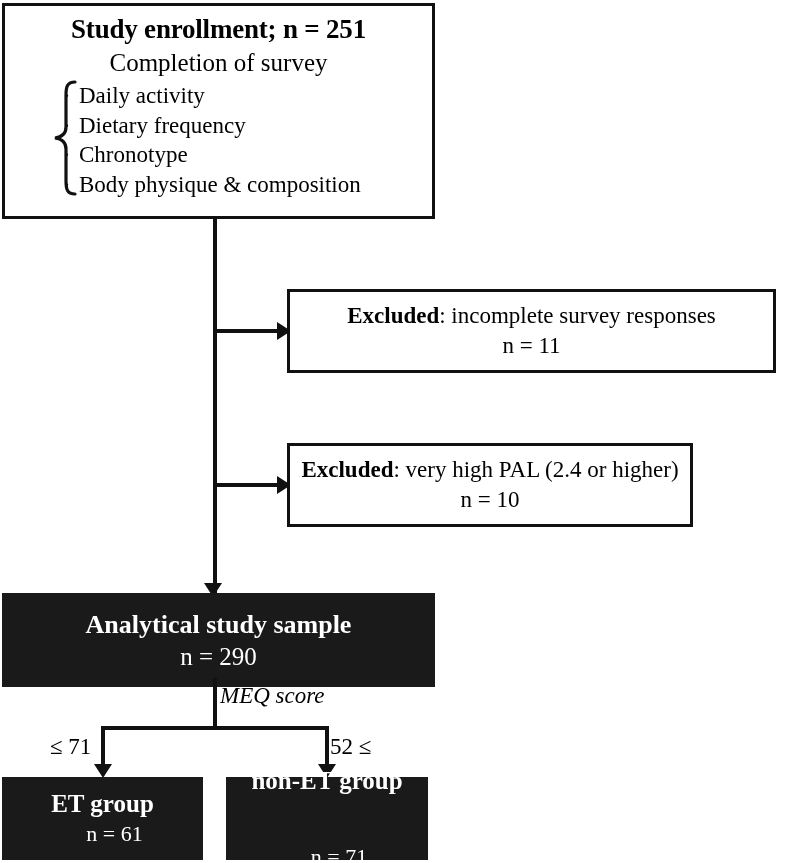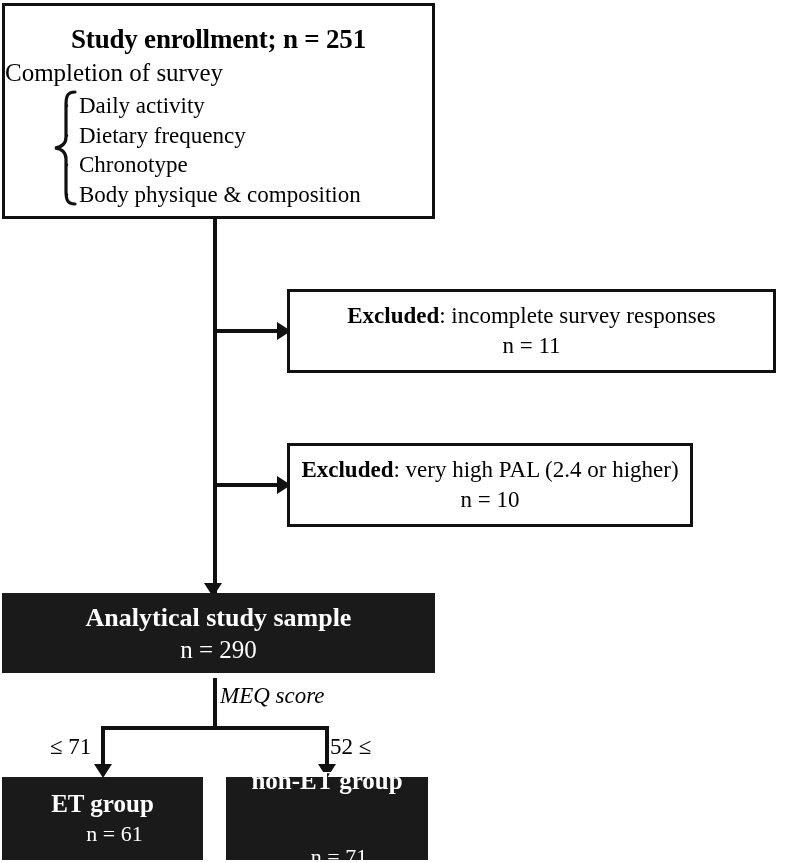--- a/index.html
+++ b/index.html
@@ -43,23 +43,24 @@
     width: 433px;
     height: 216px;
     display: block;
     padding: 0;
   }
   .enroll-title {
     text-align: center;
     font-weight: bold;
     font-size: 27px;
     letter-spacing: -0.2px;
-    margin-top: 18px;
+    margin-top: 8px;
   }
   .enroll-sub {
+    text-align: center;
     font-size: 25px;
     margin-top: 4px;
   }
   .brace-row {
     position: relative;
     margin-top: 4px;
     padding-left: 58px;
     height: 118px;
   }
   .brace {
@@ -107,21 +108,21 @@
   .excl-line2 {
     font-size: 23px;
     line-height: 30px;
   }
 
   
   #analytical-box {
     left: 2px;
     top: 593px;
     width: 433px;
-    height: 80px;
+    height: 94px;
   }
   .samp-title {
     font-weight: bold;
     font-size: 26px;
     line-height: 32px;
   }
   .samp-n {
     font-size: 25px;
     line-height: 31px;
   }

